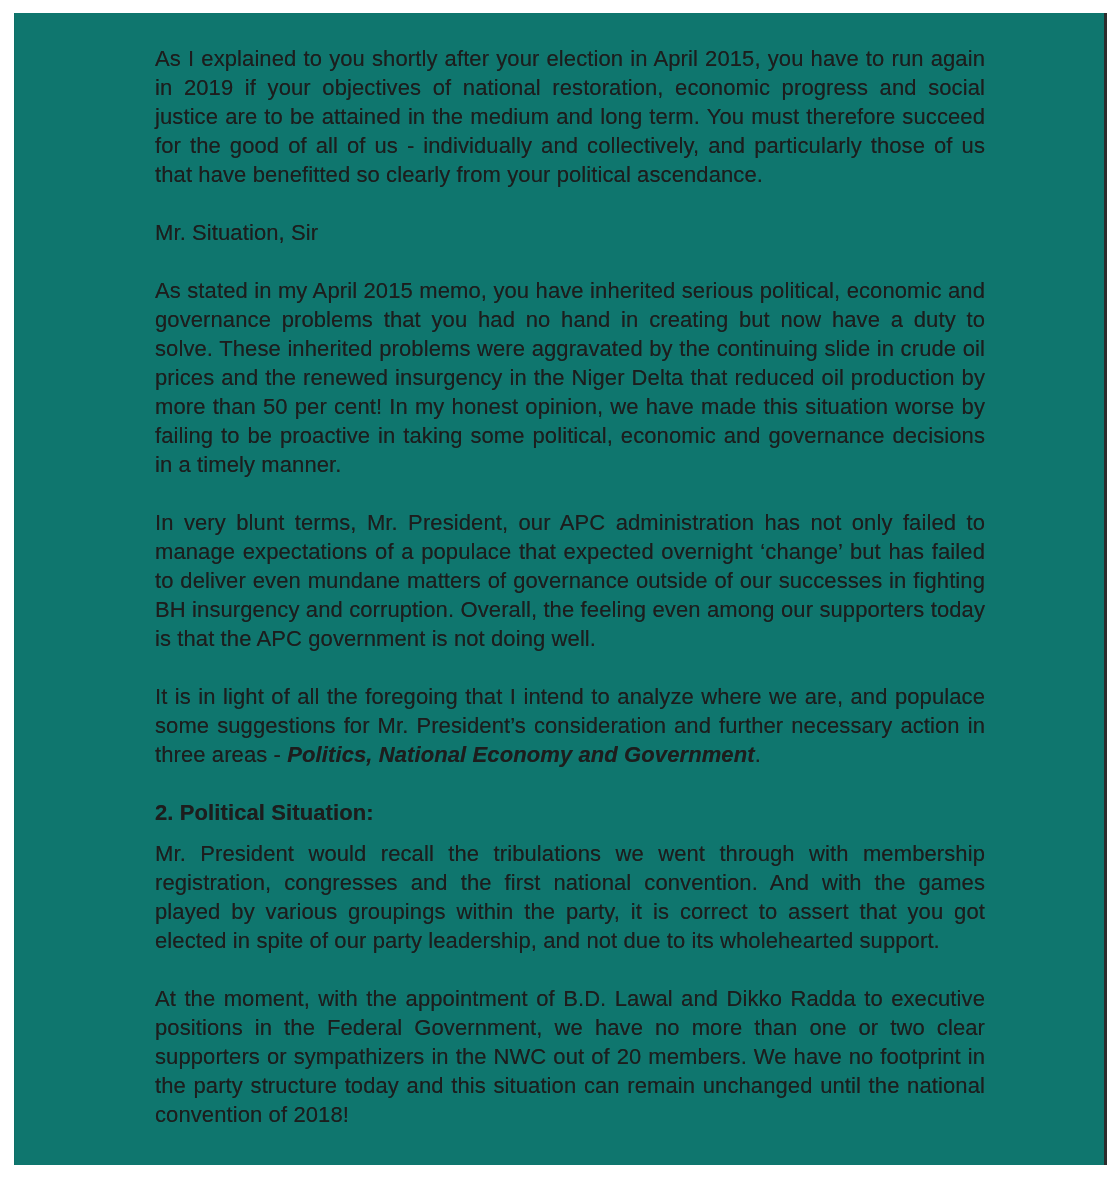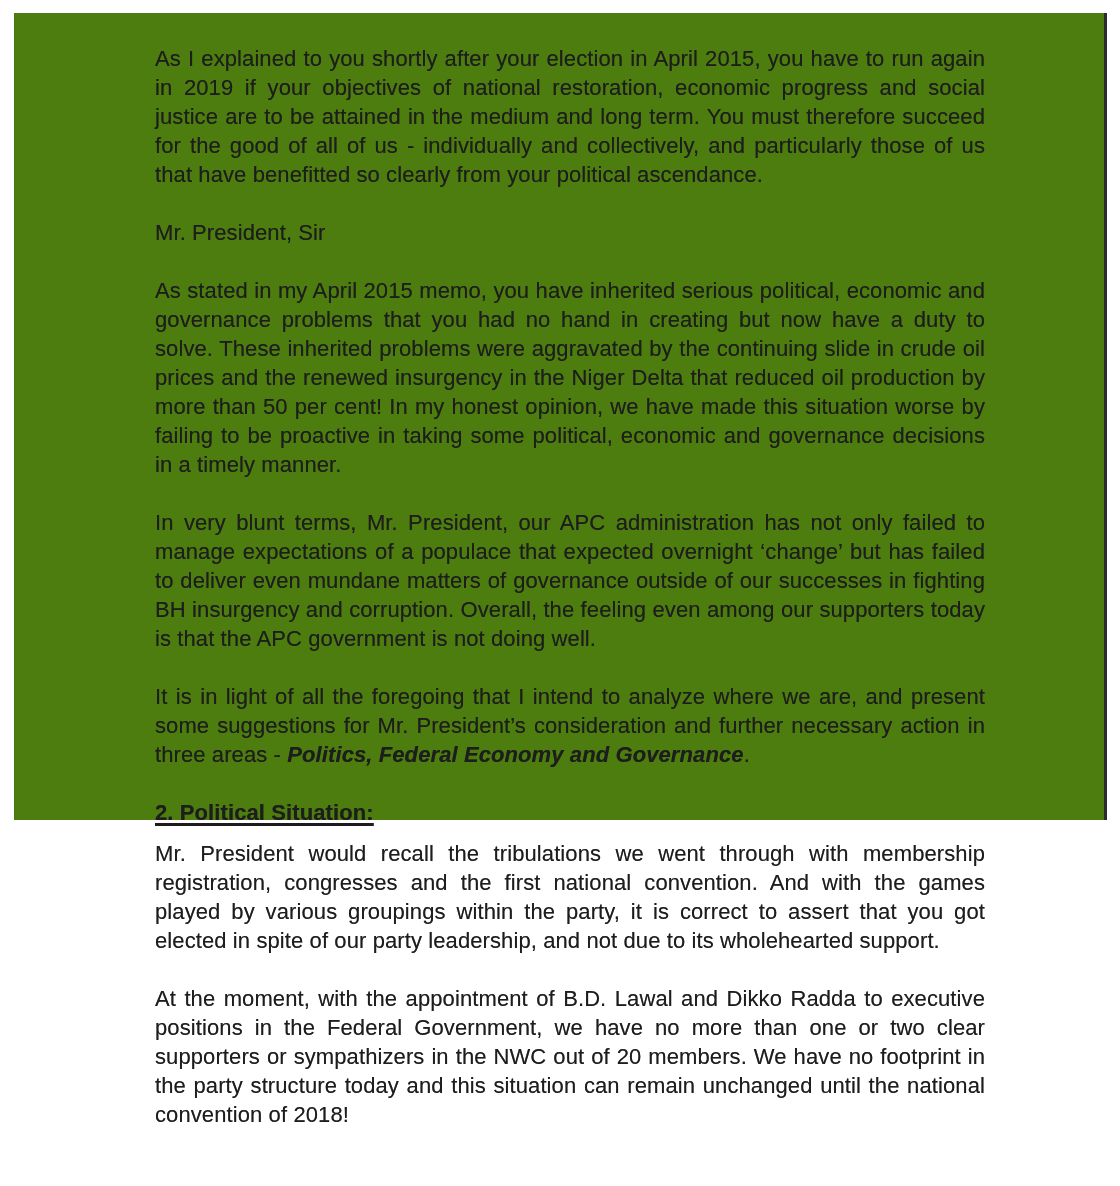--- a/index.html
+++ b/index.html
@@ -8,23 +8,23 @@
     background: #ffffff;
     width: 1120px;
     height: 1186px;
     overflow: hidden;
   }
   .paper {
     position: absolute;
     left: 14px;
     top: 13px;
     width: 1093px;
-    height: 807px;
+    height: 1152px;
     box-sizing: border-box;
-    background: #4d7c0f;
+    background: #0f766e;
     border-right: 3px solid #2d2d2d;
     box-shadow: inset 1px 0 0 rgba(0,0,0,0.05);
   }
   .content {
     box-sizing: border-box;
     padding: 31px 119px 0 141px;
     font-family: "Liberation Sans", "DejaVu Sans", sans-serif;
     font-size: 22px;
     line-height: 29px;
     color: #1d1d1d;
@@ -34,48 +34,47 @@
     text-shadow: 0 0 0.6px rgba(25,25,25,0.55);
   }
   .para {
     margin: 0 0 29px 0;
   }
   .para.last {
     margin-bottom: 9px;
   }
   .heading {
     font-weight: bold;
-    text-decoration: underline;
     text-decoration-thickness: 2.5px;
     text-underline-offset: 3px;
     margin: 0;
   }
   .section .para {
     margin-top: 12px;
   }
   .bi {
     font-weight: bold;
     font-style: italic;
   }
 </style>
 </head>
 <body>
 
 <div class="paper">
   <div class="content">
 
     <p class="para">As I explained to you shortly after your election in April 2015, you have to run again in 2019 if your objectives of national restoration, economic progress and social justice are to be attained in the medium and long term. You must therefore succeed for the good of all of us - individually and collectively, and particularly those of us that have benefitted so clearly from your political ascendance.</p>
 
-    <p class="para">Mr. President, Sir</p>
+    <p class="para">Mr. Situation, Sir</p>
 
     <p class="para">As stated in my April 2015 memo, you have inherited serious political, economic and governance problems that you had no hand in creating but now have a duty to solve. These inherited problems were aggravated by the continuing slide in crude oil prices and the renewed insurgency in the Niger Delta that reduced oil production by more than 50 per cent! In my honest opinion, we have made this situation worse by failing to be proactive in taking some political, economic and governance decisions in a timely manner.</p>
 
     <p class="para">In very blunt terms, Mr. President, our APC administration has not only failed to manage expectations of a populace that expected overnight ‘change’ but has failed to deliver even mundane matters of governance outside of our successes in fighting BH insurgency and corruption. Overall, the feeling even among our supporters today is that the APC government is not doing well.</p>
 
-    <p class="para"><span>It is in light of all the foregoing that I intend to analyze where we are, and present some suggestions for Mr. President’s consideration and further necessary action in three areas - </span><span class="bi">Politics, Federal Economy and Governance</span><span>.</span></p>
+    <p class="para"><span>It is in light of all the foregoing that I intend to analyze where we are, and populace some suggestions for Mr. President’s consideration and further necessary action in three areas - </span><span class="bi">Politics, National Economy and Government</span><span>.</span></p>
 
     <div class="section">
       <div class="heading">2. Political Situation:</div>
       <p class="para">Mr. President would recall the tribulations we went through with membership registration, congresses and the first national convention. And with the games played by various groupings within the party, it is correct to assert that you got elected in spite of our party leadership, and not due to its wholehearted support.</p>
     </div>
 
     <p class="para last">At the moment, with the appointment of B.D. Lawal and Dikko Radda to executive positions in the Federal Government, we have no more than one or two clear supporters or sympathizers in the NWC out of 20 members. We have no footprint in the party structure today and this situation can remain unchanged until the national convention of 2018!</p>
 
   </div>
 </div>

